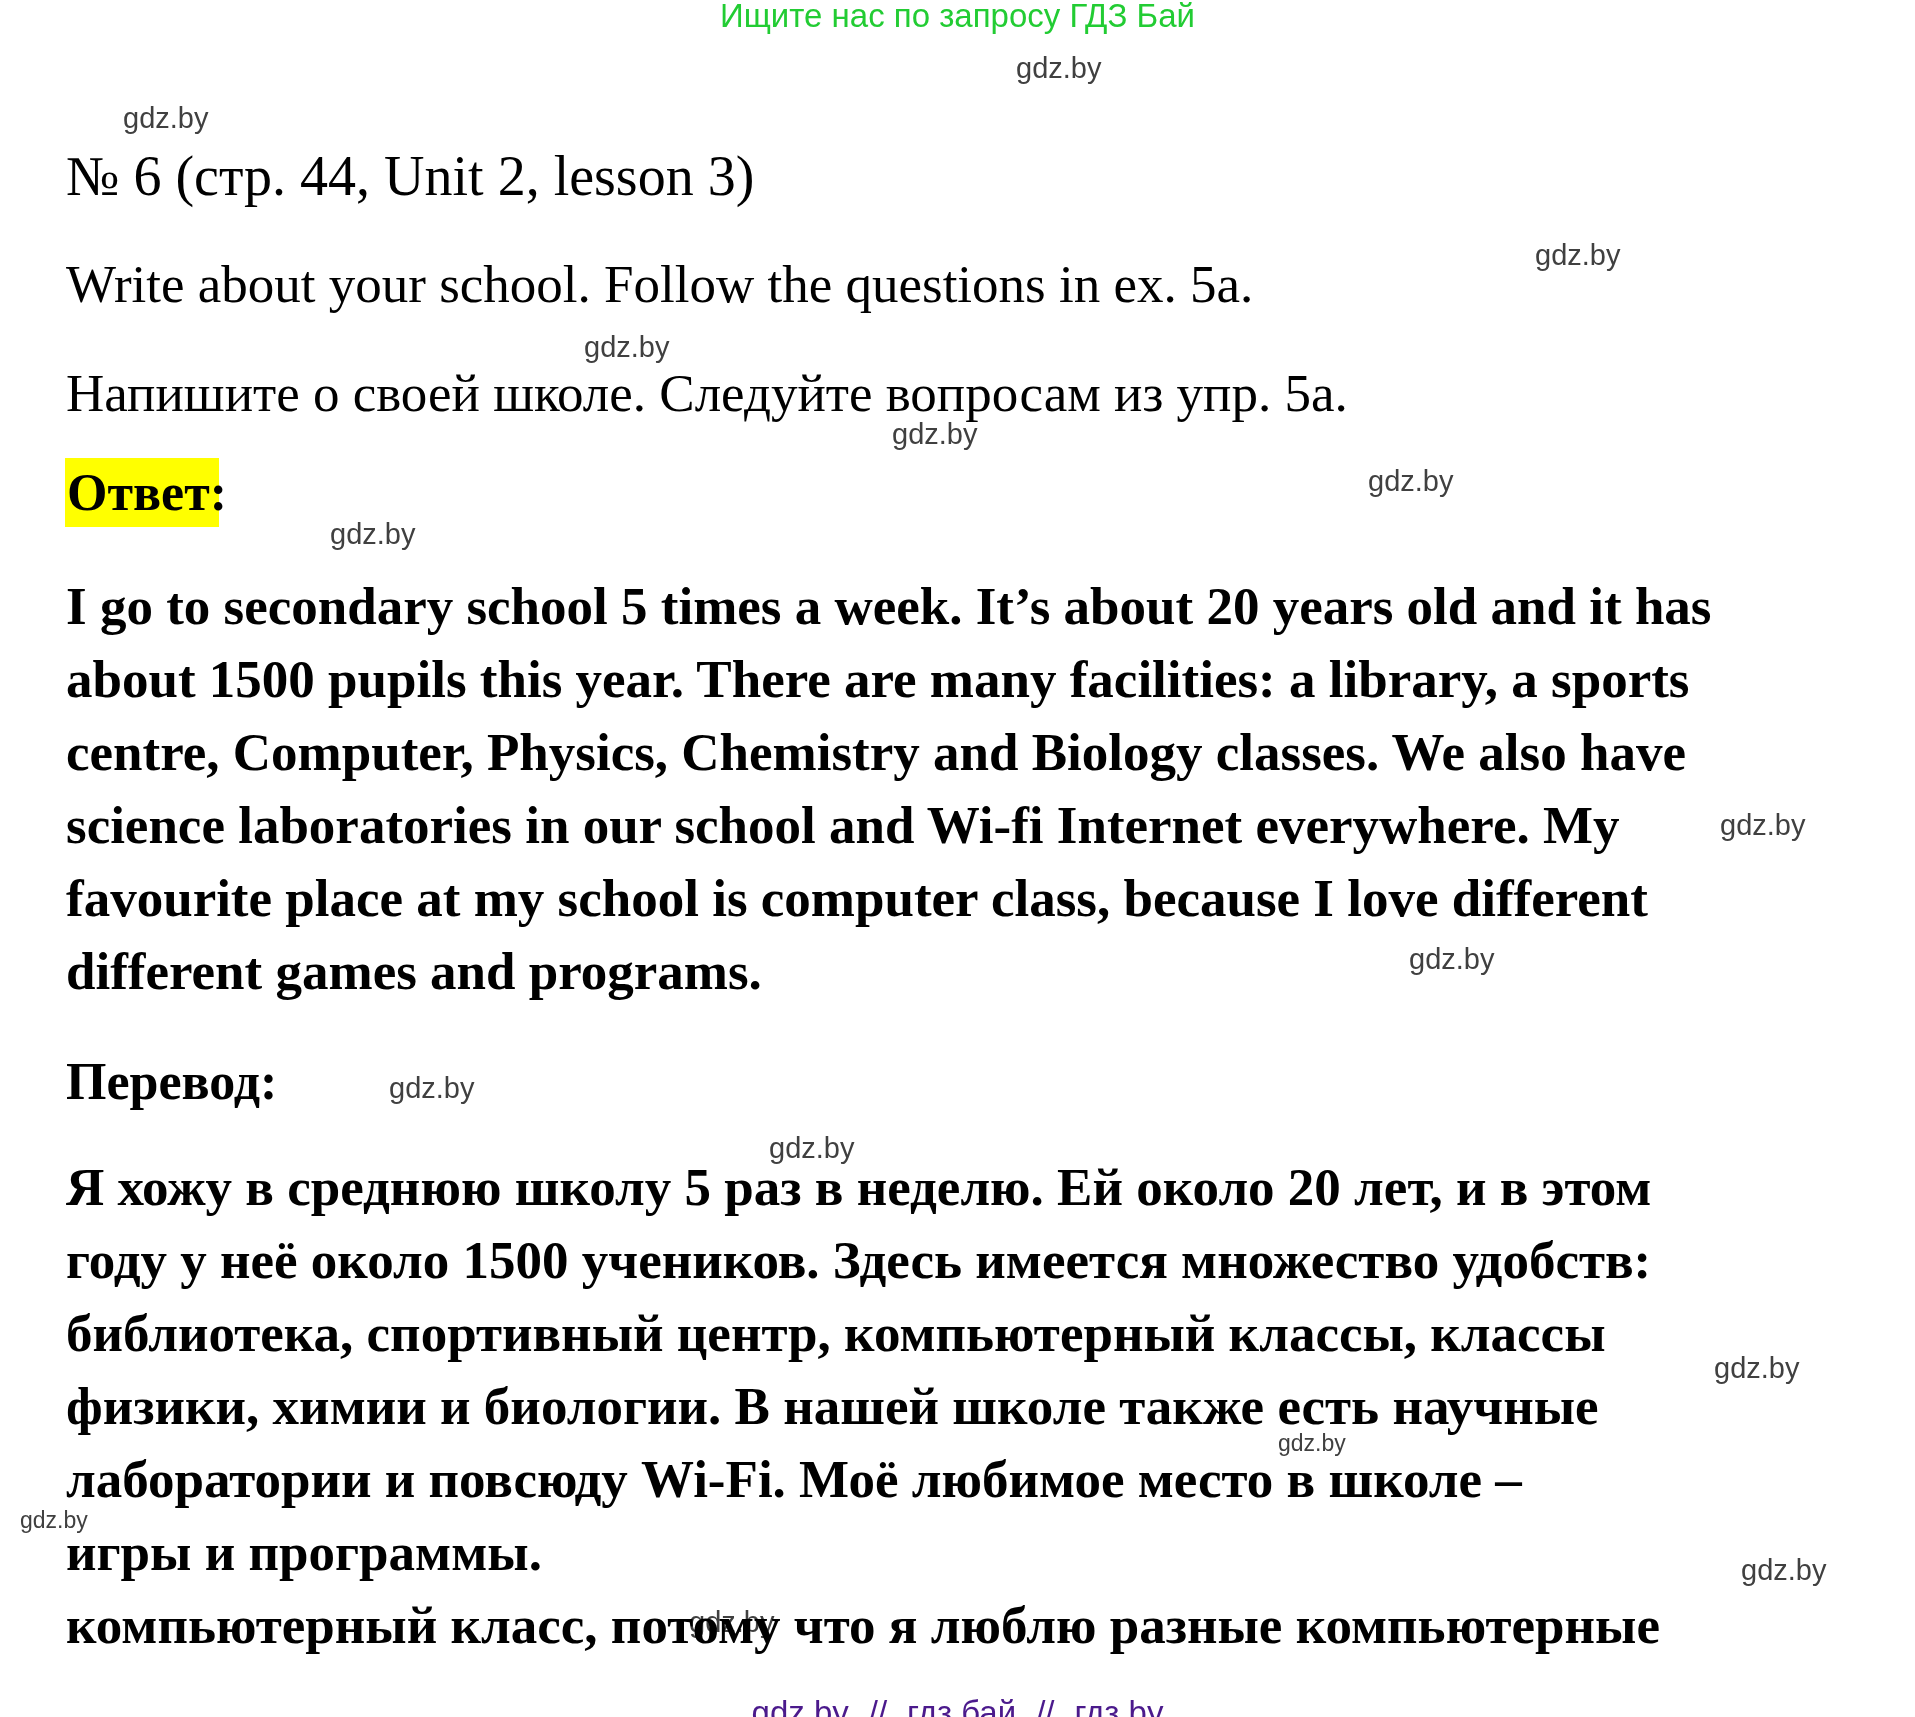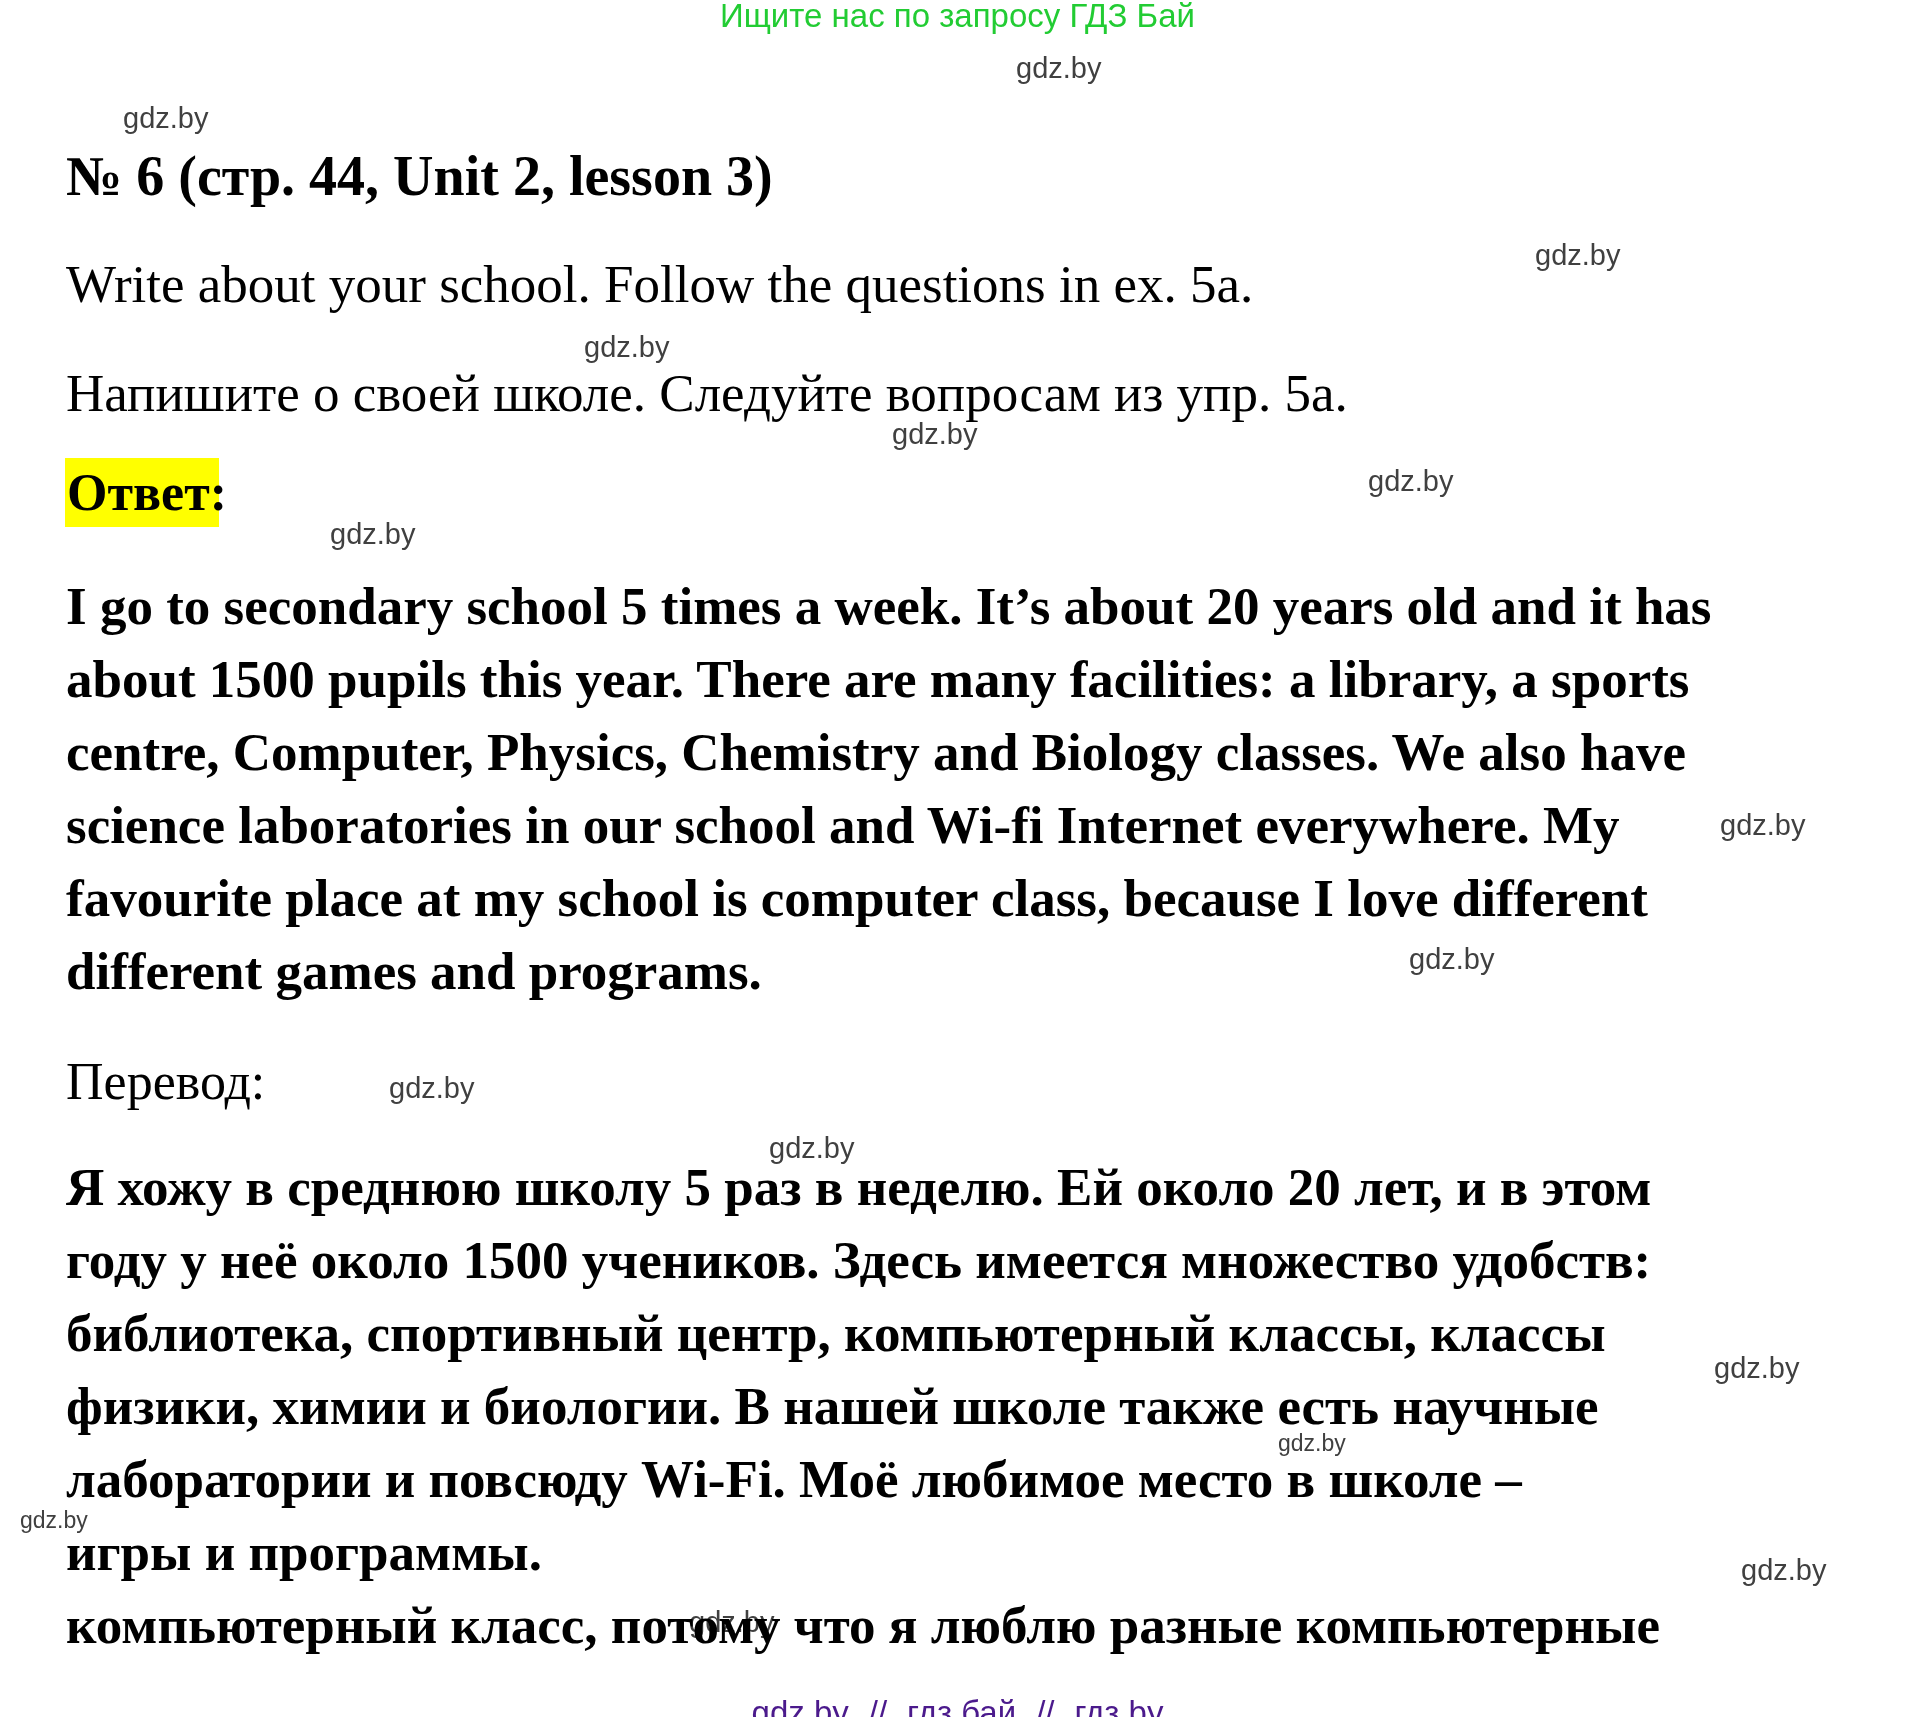--- a/index.html
+++ b/index.html
@@ -3,27 +3,27 @@
 <meta charset="utf-8">
 <style>
   html, body { margin:0; padding:0; background:#ffffff; }
   body { width:1915px; height:1717px; position:relative; overflow:hidden; }
   .abs { position:absolute; white-space:nowrap; }
   .top-banner { left:0; width:1915px; top:-2px; text-align:center; color:#22cc33;
     font-family:"Liberation Sans", sans-serif; font-size:33px; line-height:36px; }
   .wm { font-family:"Liberation Sans", sans-serif; font-size:29px; color:#404040; line-height:32px;text-align:right; }
   .wm.small { font-size:23px; line-height:26px; }
   .serif { font-family:"Liberation Serif", serif; color:#000; }
-  .title { left:66px; top:144px; font-size:56px; font-weight:bold; line-height:64px; }
+  .title { left:66px; top:144px; font-size:56px; font-weight:normal; line-height:64px; }
   .task { left:66px; font-size:53px; line-height:60px; }
   .answer-label { left:65px; top:458px; width:154px; height:69px; background:#ffff00;
     font-size:52px; font-weight:bold; line-height:69px; padding-left:2px; box-sizing:border-box; }
   .para { left:66px; font-size:53px;font-weight:bold; }
   .para .line { display:block; height:73px; line-height:73px; white-space:nowrap; }
-  .section-label { left:66px; top:1050px; font-size:52px; font-weight:normal; line-height:64px; }
+  .section-label { left:66px; top:1050px; font-size:52px; font-weight:bold; line-height:64px; }
   .footer { left:0; width:1915px; top:1695px; text-align:center; color:#4b1a8c;
     font-family:"Liberation Sans", sans-serif; font-size:33px; line-height:36px; }
   .footer span { margin:0 10px; }
 </style>
 </head>
 <body>
 
 <div class="abs top-banner">Ищите нас по запросу ГДЗ Бай</div>
 
 <div class="abs wm" style="left:1016px;top:52px">gdz.by</div>

